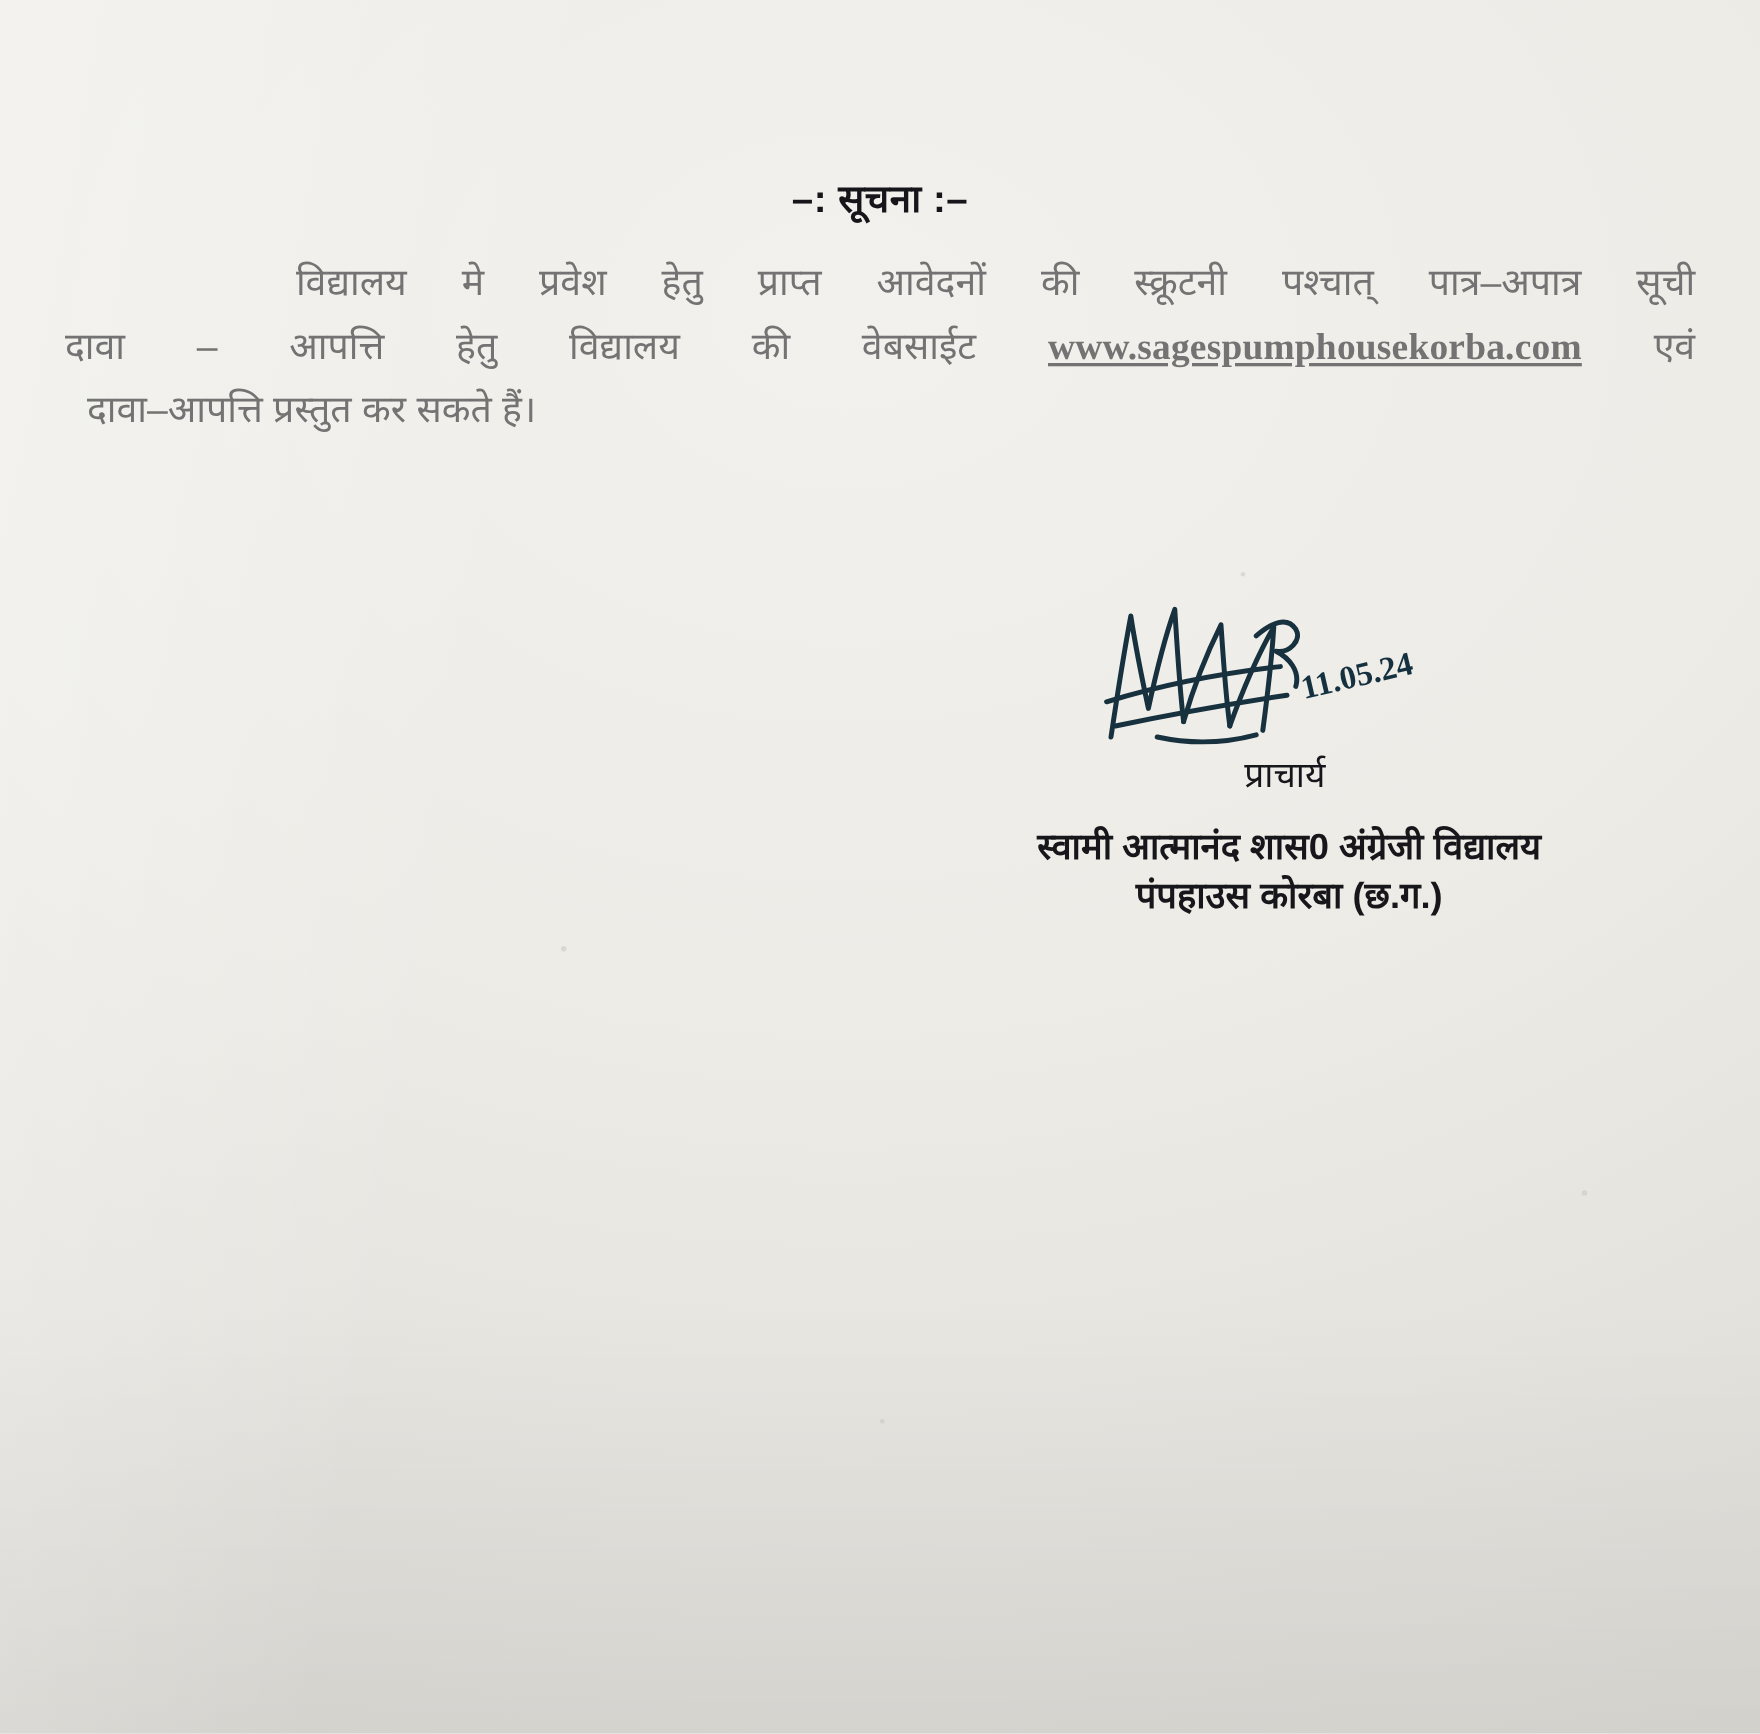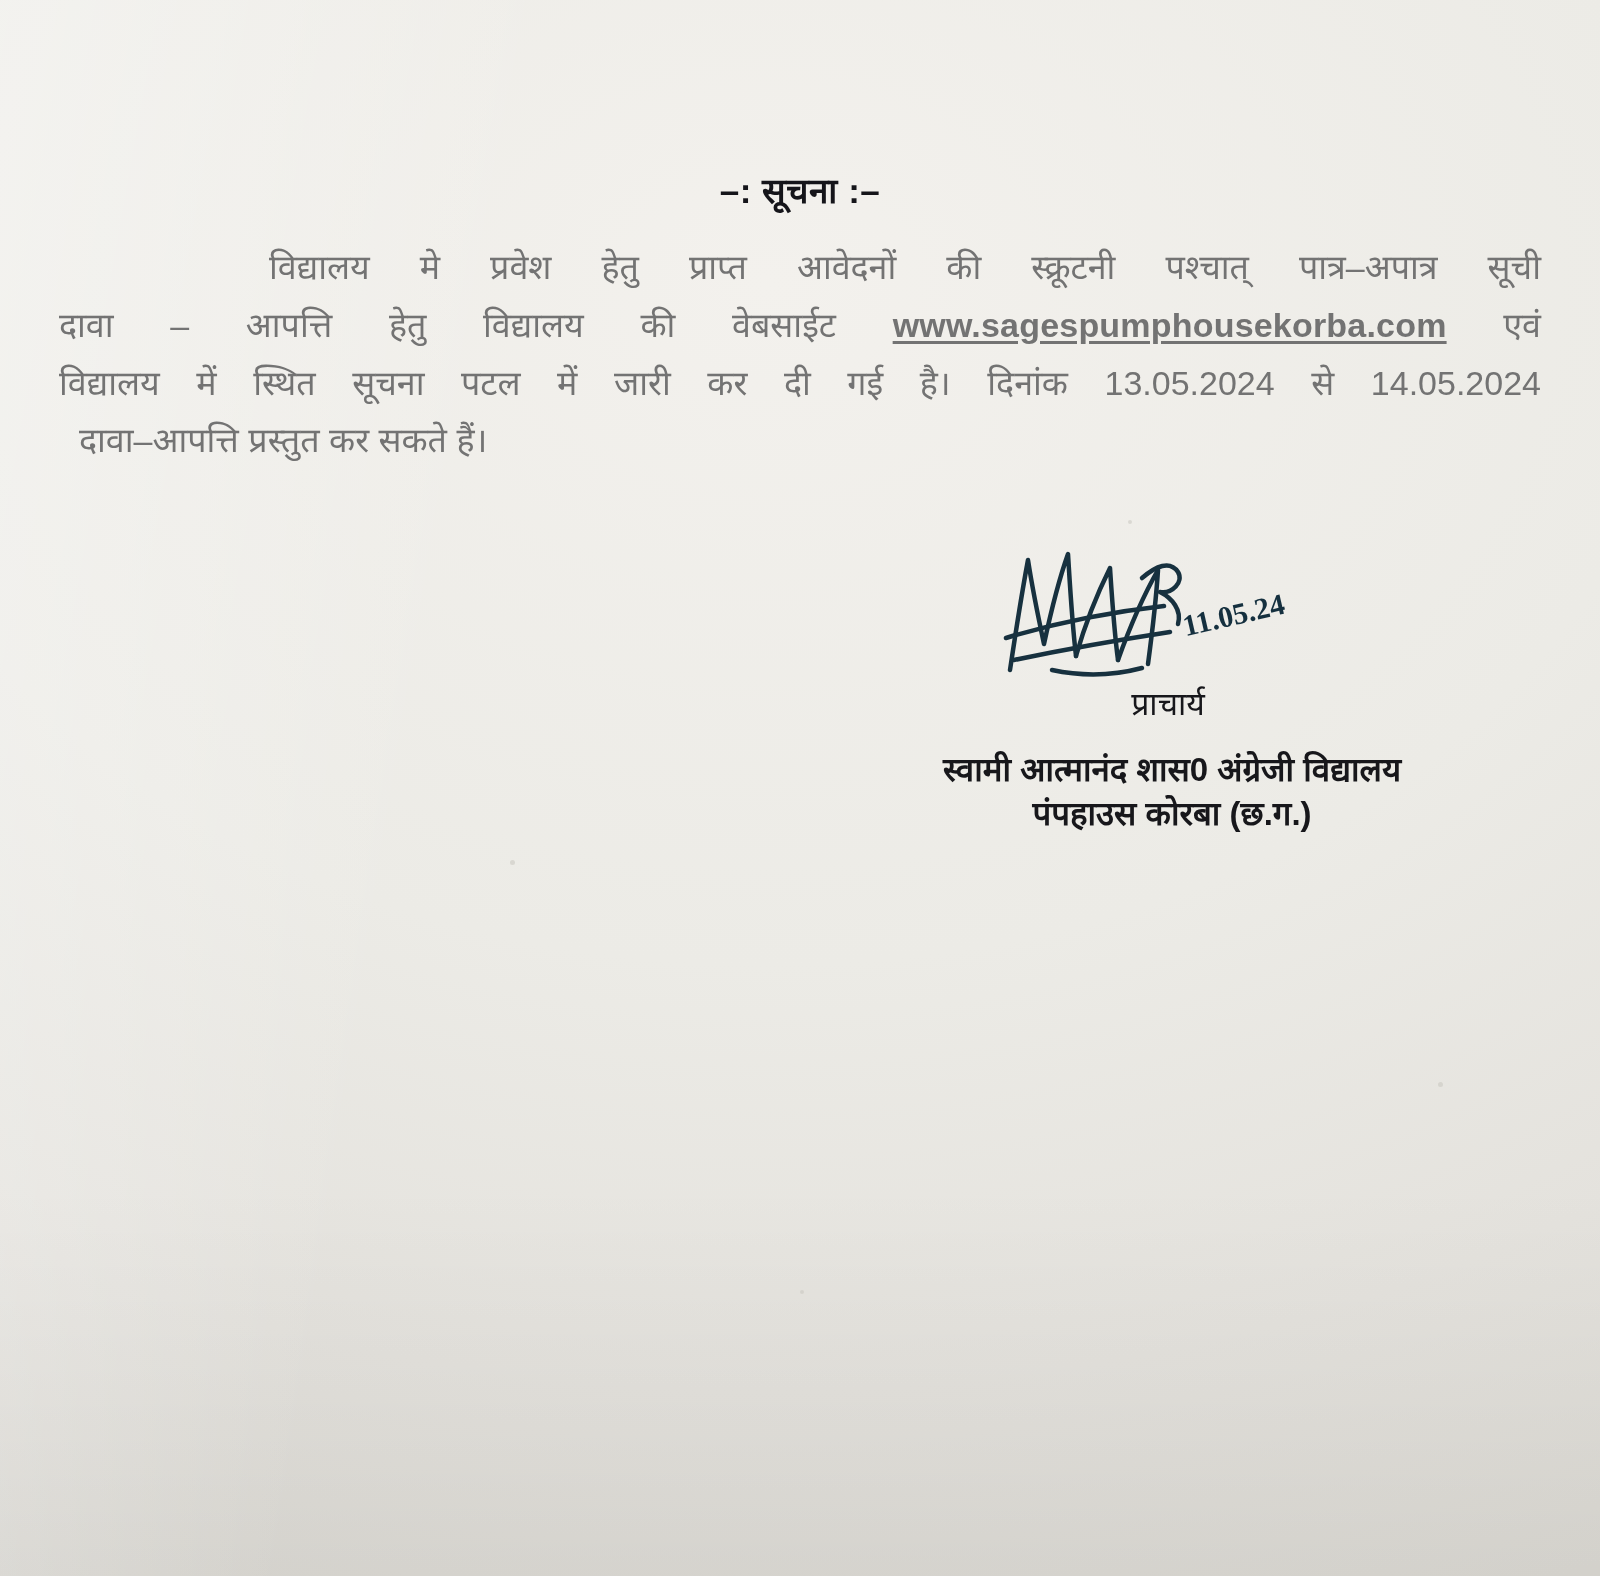--- a/index.html
+++ b/index.html
@@ -28,21 +28,21 @@
     position: absolute;
     inset: 0;
     background:
       linear-gradient(100deg, rgba(255,255,255,0.35) 0%, rgba(255,255,255,0) 30%),
       linear-gradient(0deg, rgba(0,0,0,0.05) 0%, rgba(0,0,0,0) 25%);
     pointer-events: none;
   }
   .sheet {
     position: absolute;
     inset: 0;
-    padding: 16px 55px;
+    padding: 6px 55px;
     box-sizing: border-box;
   }
 
   .notice-heading {
     text-align: center;
     font-size: 35px;
     font-weight: 600;
     margin-top: 150px;
     letter-spacing: 0.5px;
     color: #15151a;
@@ -63,21 +63,21 @@
   }
   .body-line.first { text-indent: 0; }
   .body-line.last {
     text-align-last: left;
     text-align: left;
     margin-left: 20px;
   }
   .lead-indent { display: inline-block; width: 210px; }
 
   .site-url {
-    font-family: Liberation Sans, sans-serif;
+    font-family: Liberation Serif, serif;
     font-weight: 700;
     text-decoration: underline;
     text-underline-offset: 4px;
     letter-spacing: 0.2px;
   }
 
   .sign-block {
     position: absolute;
     right: 108px;
     top: 520px;
@@ -133,21 +133,20 @@
 <div class="sheet">
 
   <div class="notice-heading">–: सूचना :–</div>
 
   <div class="body-block">
 
     <span class="body-line first"><span class="lead-indent"></span><span>विद्यालय मे प्रवेश हेतु प्राप्त आवेदनों की स्क्रूटनी पश्चात् पात्र–अपात्र सूची</span></span>
 
     <span class="body-line"><span>दावा – आपत्ति हेतु विद्यालय की वेबसाईट</span>&nbsp;<span class="site-url">www.sagespumphousekorba.com</span>&nbsp;<span>एवं</span></span>
 
-    <span class="body-line">विद्यालय में स्थित सूचना पटल में जारी कर दी गई है। दिनांक 13.05.2024 से  14.05.2024</span>
 
 
     <span class="body-line last">दावा–आपत्ति प्रस्तुत कर सकते हैं।</span>
 
   </div>
 
   <div class="sign-block">
 
     <div class="signature">
       <svg width="330" height="175" viewBox="0 0 330 175" fill="none" aria-hidden="true">

